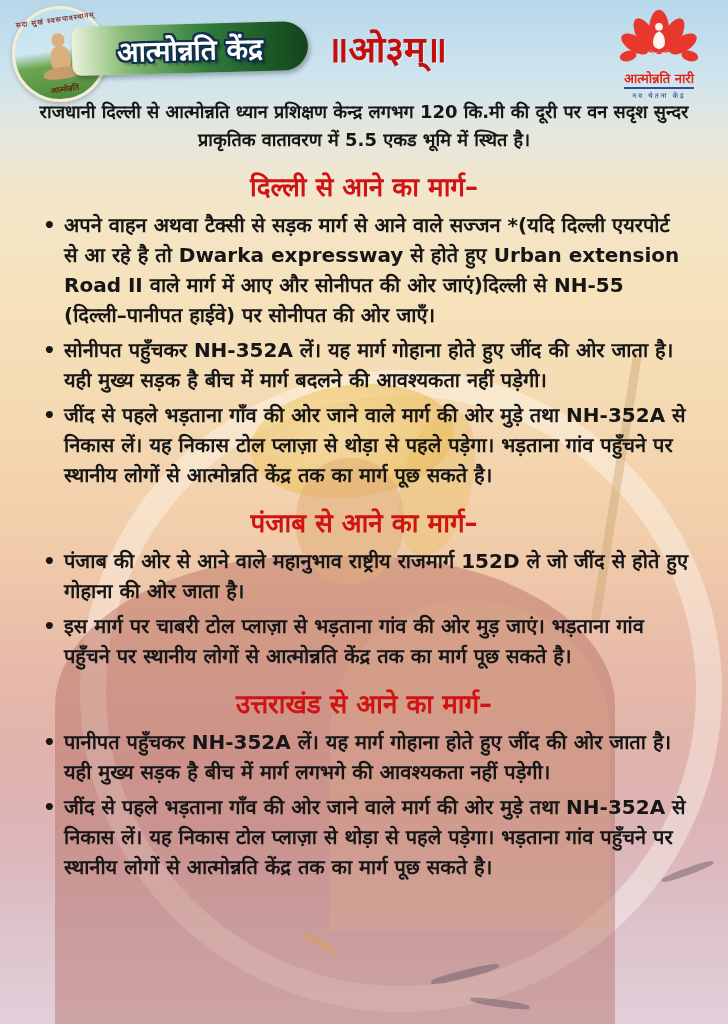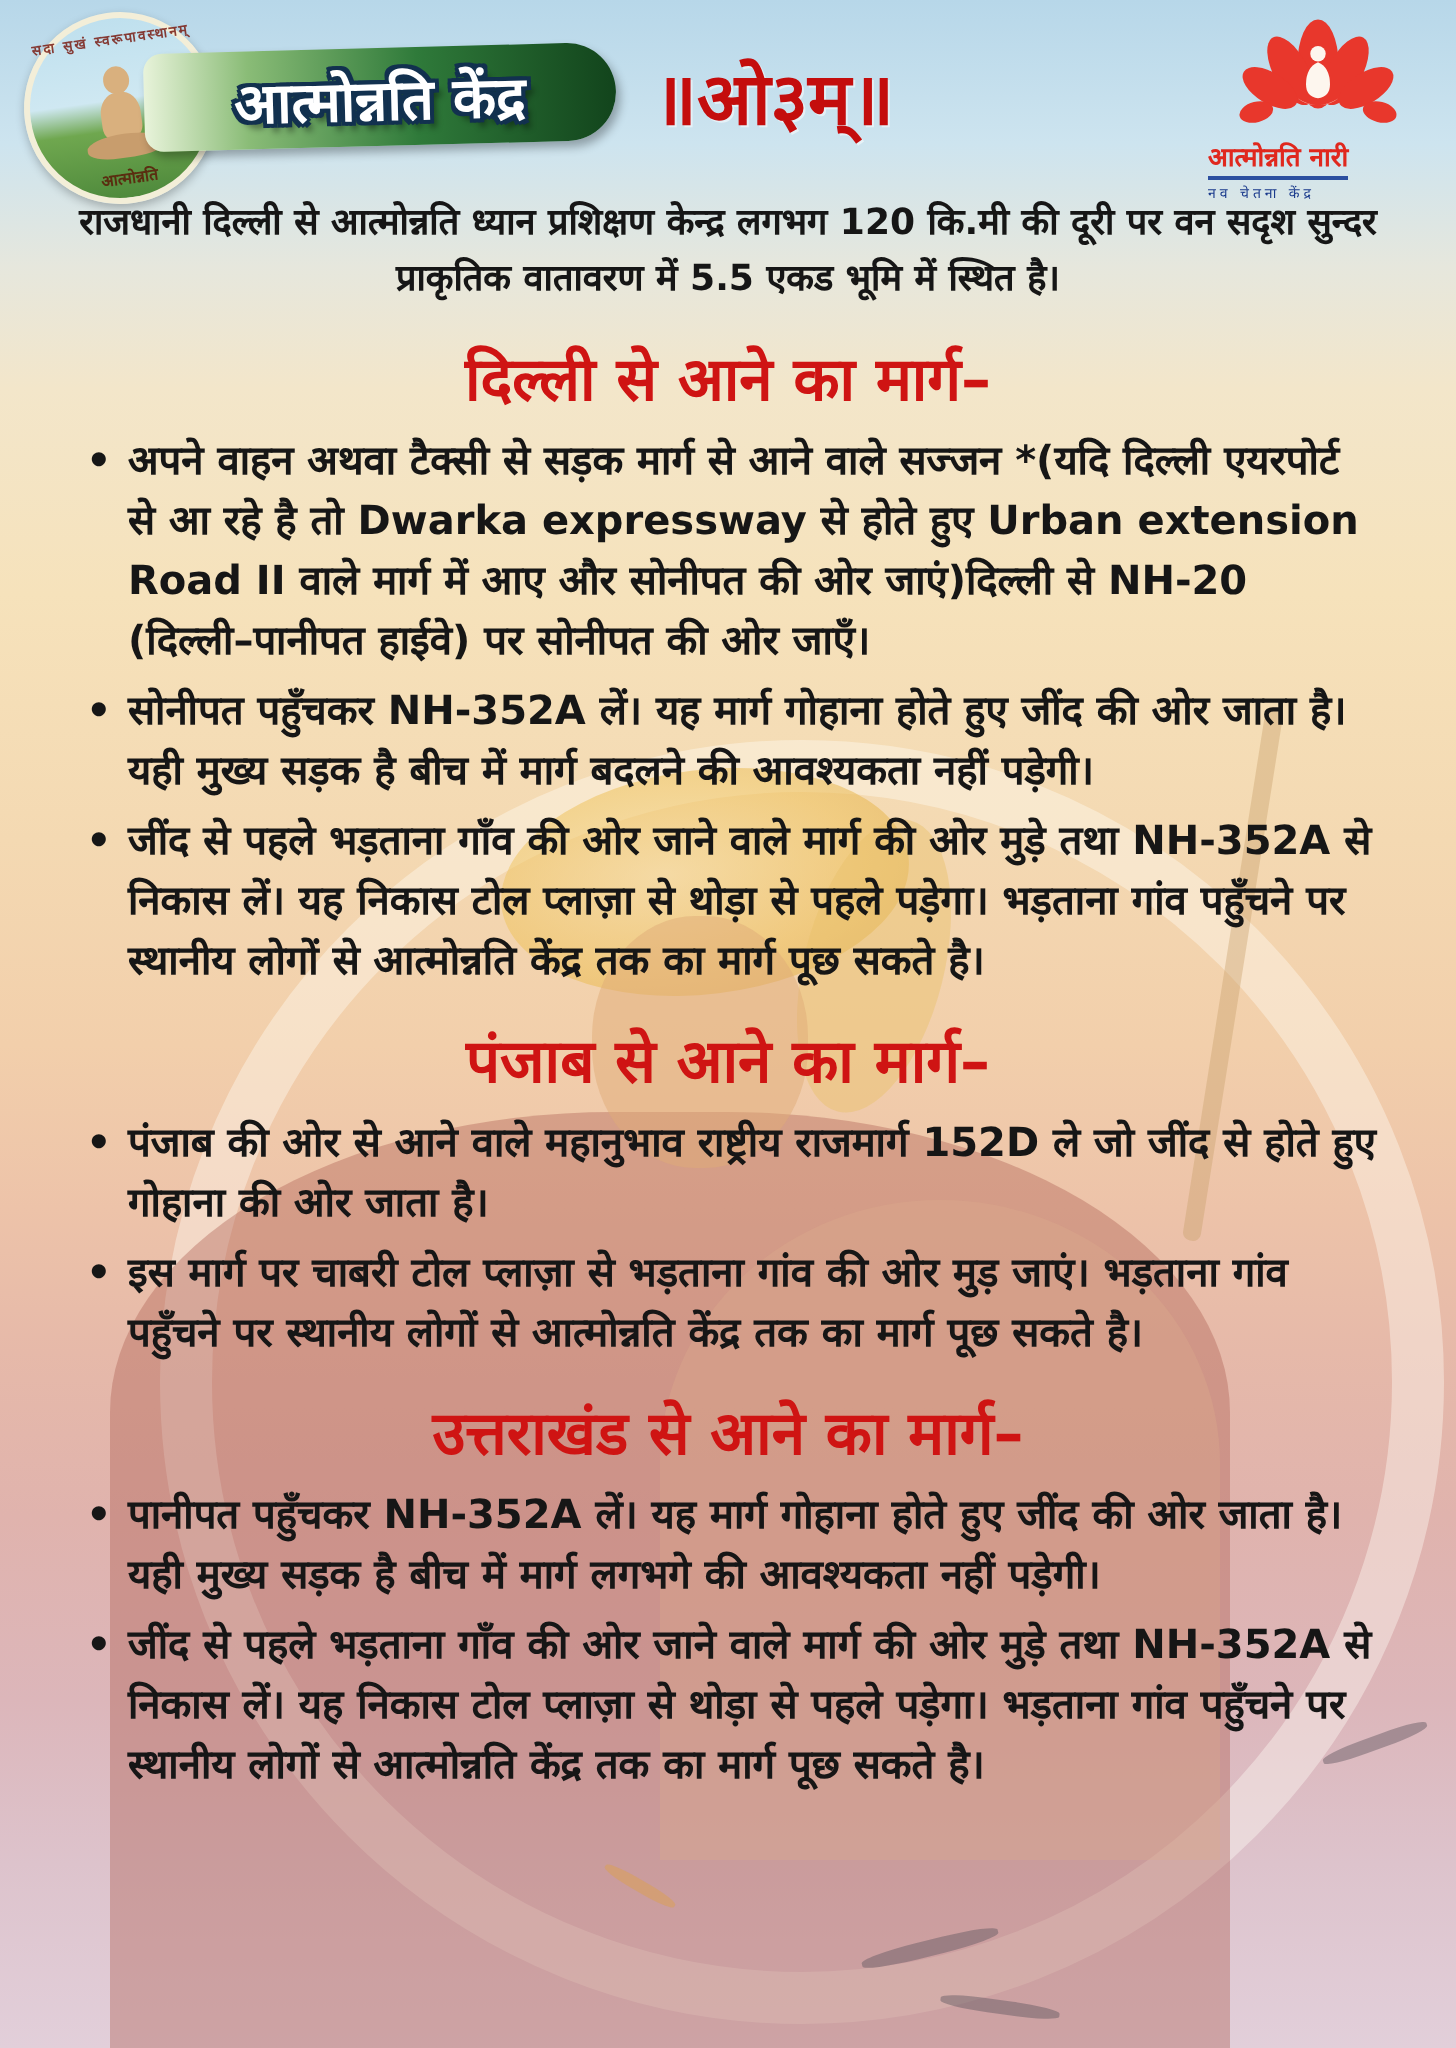--- a/index.html
+++ b/index.html
@@ -52,30 +52,30 @@
     font-size:8px;color:#5a2d10;font-weight:bold;}
   .badge-pill{position:absolute;left:72px;top:24px;width:236px;height:49px;
     border-radius:10px 26px 26px 10px;transform:rotate(-1.5deg);
     background:linear-gradient(90deg,#e8f3da 0%,#8abc77 22%,#2f7a3a 58%,#12441c 100%);
     box-shadow:2px 3px 5px rgba(0,0,0,.3);display:flex;align-items:center;justify-content:center;}
   .badge-pill .badge-text{font-size:28px;font-weight:800;color:#ffffff;white-space:nowrap;
     text-shadow:-2px 0 #12314f,2px 0 #12314f,0 -2px #12314f,0 2px #12314f,
       -2px -2px #12314f,2px 2px #12314f,-2px 2px #12314f,2px -2px #12314f,3px 4px 3px rgba(0,0,0,.45);}
   .om-title{position:absolute;left:302px;top:24px;width:170px;text-align:center;
     font-size:36px;font-weight:800;color:#c40d0d;text-shadow:1px 1px 0 rgba(255,255,255,.5);}
-  .logo-right{position:absolute;right:14px;top:8px;width:110px;}
+  .logo-right{position:absolute;right:14px;top:8px;width:110px;text-align:center;}
   .logo-right svg{display:block;margin:0 auto;}
   .logo-right .nr-title{display:inline-block;font-size:13px;font-weight:800;color:#e0281e;
     border-bottom:2px solid #2b4fa0;padding-bottom:1px;line-height:1.1;}
   .logo-right .nr-sub{font-size:7px;font-weight:400;color:#1a3a8c;letter-spacing:2px;margin-top:2px;}
 
   
   .content{position:absolute;left:38px;top:98px;width:652px;color:#161616;}
   .intro{text-align:center;font-size:18px;font-weight:700;line-height:1.55;margin:0 0 6px 0;}
-  .sec-heading{text-align:center;font-size:30px;font-weight:800;color:#cf1413;margin:14px 0 6px 0;}
+  .sec-heading{text-align:center;font-size:26px;font-weight:800;color:#cf1413;margin:14px 0 6px 0;}
   ul.bullets{list-style:none;margin:0;padding:0;}
   ul.bullets li{position:relative;padding-left:26px;font-size:20px;font-weight:600;
     line-height:1.5;margin:0 0 5px 0;}
   ul.bullets li::before{content:"\2022";position:absolute;left:5px;top:0;font-weight:800;}
 </style>
 </head>
 <body>
 
 <div class="page">
 
@@ -135,21 +135,21 @@
       <div class="nr-sub">नव चेतना केंद्र</div>
     </div>
   </div>
 
   <div class="content">
 
     <p class="intro">राजधानी दिल्ली से आत्मोन्नति ध्यान प्रशिक्षण केन्द्र लगभग 120 कि.मी की दूरी पर वन सदृश सुन्दर प्राकृतिक वातावरण में 5.5 एकड भूमि में स्थित है।</p>
 
     <div class="sec-heading">दिल्ली से आने का मार्ग–</div>
     <ul class="bullets">
-      <li>अपने वाहन अथवा टैक्सी से सड़क मार्ग से आने वाले सज्जन *(यदि दिल्ली एयरपोर्ट से आ रहे है तो Dwarka expressway से होते हुए Urban extension Road II वाले मार्ग में आए और सोनीपत की ओर जाएं)दिल्ली से NH-20 (दिल्ली–पानीपत हाईवे) पर सोनीपत की ओर जाएँ।</li>
+      <li>अपने वाहन अथवा टैक्सी से सड़क मार्ग से आने वाले सज्जन *(यदि दिल्ली एयरपोर्ट से आ रहे है तो Dwarka expressway से होते हुए Urban extension Road II वाले मार्ग में आए और सोनीपत की ओर जाएं)दिल्ली से NH-55 (दिल्ली–पानीपत हाईवे) पर सोनीपत की ओर जाएँ।</li>
       <li>सोनीपत पहुँचकर NH-352A लें। यह मार्ग गोहाना होते हुए जींद की ओर जाता है। यही मुख्य सड़क है बीच में मार्ग बदलने की आवश्यकता नहीं पड़ेगी।</li>
       <li>जींद से पहले भड़ताना गाँव की ओर जाने वाले मार्ग की ओर मुड़े तथा NH-352A से निकास लें। यह निकास टोल प्लाज़ा से थोड़ा से पहले पड़ेगा। भड़ताना गांव पहुँचने पर स्थानीय लोगों से आत्मोन्नति केंद्र तक का मार्ग पूछ सकते है।</li>
     </ul>
 
     <div class="sec-heading">पंजाब से आने का मार्ग–</div>
     <ul class="bullets">
       <li>पंजाब की ओर से आने वाले महानुभाव राष्ट्रीय राजमार्ग 152D ले जो जींद से होते हुए गोहाना की ओर जाता है।</li>
       <li>इस मार्ग पर चाबरी टोल प्लाज़ा से भड़ताना गांव की ओर मुड़ जाएं। भड़ताना गांव पहुँचने पर स्थानीय लोगों से आत्मोन्नति केंद्र तक का मार्ग पूछ सकते है।</li>
     </ul>
 

